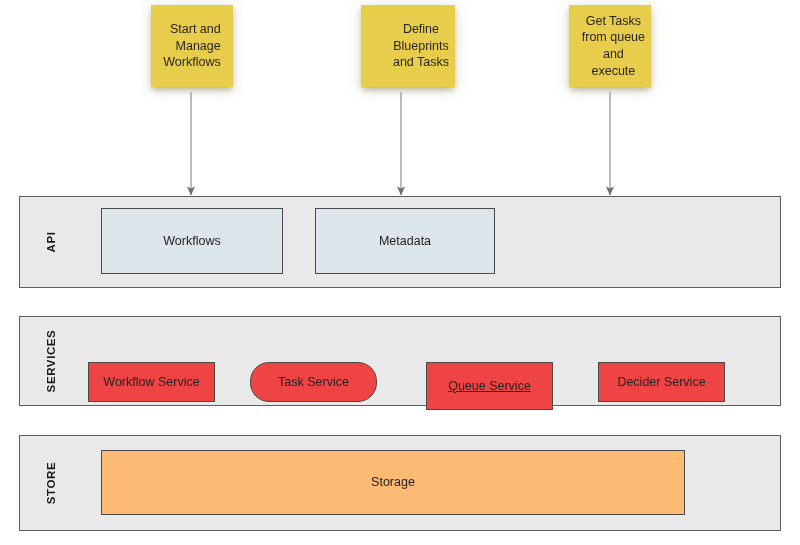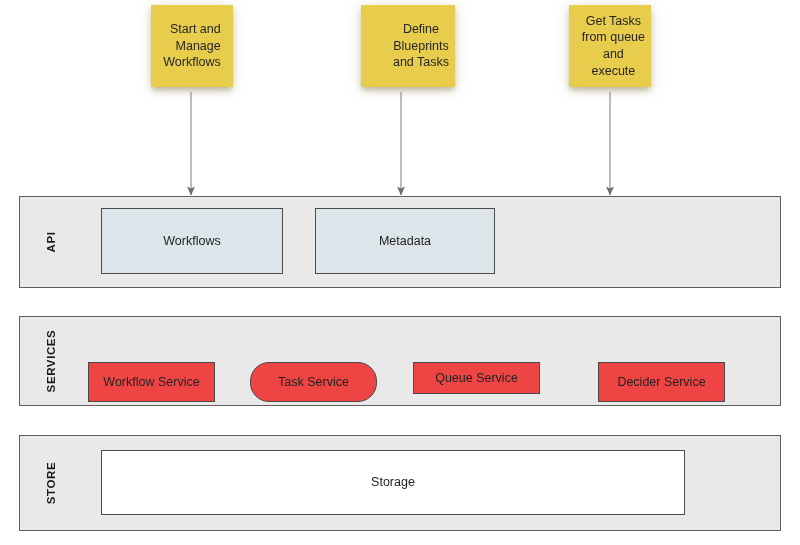--- a/index.html
+++ b/index.html
@@ -87,21 +87,21 @@
     justify-content: center;
     text-align: center;
   }
   .node .node-text {
     font-size: 12.5px;
     color: #232323;
     line-height: 1.2;
   }
   .node.api   { background: #dce5ea; }
   .node.svc   { background: #ef4444; margin-top: 21px; }
-  .node.store { background: #ffffff; }
+  .node.store { background: #fdba74; }
 </style>
 </head>
 <body>
 
 <div id="canvas">
 
   <div class="sticky" style="left:151px; top:5px; width:82px; height:82px;text-align:right;">
     <div class="sticky-text">Start and
 Manage
 Workflows</div>
@@ -146,21 +146,21 @@
   <div class="layer" style="left:19px; top:316px; width:762px; height:90px;">
     <div class="layer-label">
       <span>SERVICES</span>
     </div>
     <div class="node svc" style="left:68px; top:24px; width:127px; height:40px;">
       <div class="node-text">Workflow Service</div>
     </div>
     <div class="node svc" style="left:230px; top:24px; width:127px; height:40px;border-radius:19px;">
       <div class="node-text">Task Service</div>
     </div>
-    <div class="node svc" style="left:393px; top:24px; width:127px; height:32px;">
+    <div class="node svc" style="left:406px; top:24px; width:127px; height:48px;text-decoration:underline;">
       <div class="node-text">Queue Service</div>
     </div>
     <div class="node svc" style="left:578px; top:24px; width:127px; height:40px;">
       <div class="node-text">Decider Service</div>
     </div>
   </div>
 
   <div class="layer" style="left:19px; top:435px; width:762px; height:96px;">
     <div class="layer-label">
       <span>STORE</span>

